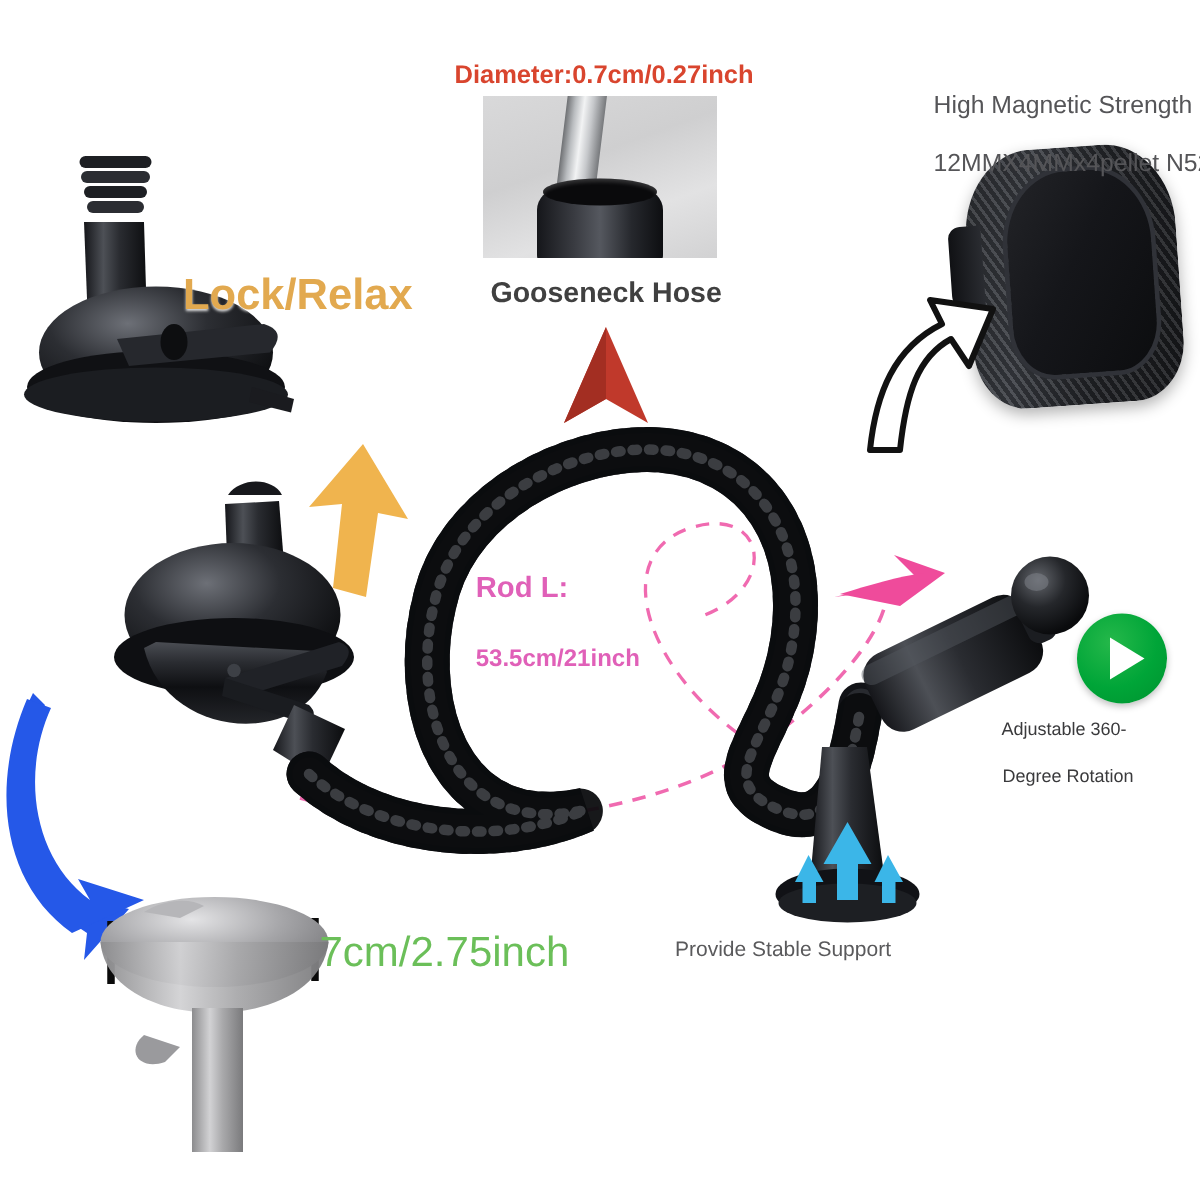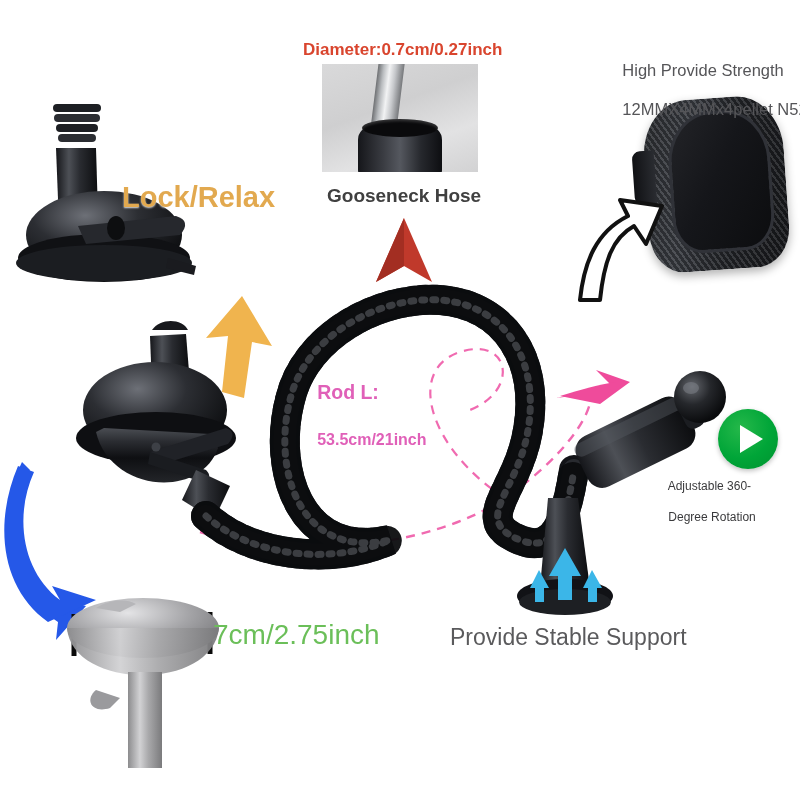--- a/index.html
+++ b/index.html
@@ -20,21 +20,21 @@
                 font-weight: normal; text-align: left; }
   #lbl-lock { left: 122px; top: 180px; font-size: 29px; color: #e2a94f; font-weight: bold;
               text-shadow: 0 1px 2px rgba(255,255,255,.85); }
   #lbl-gooseneck { left: 327px; top: 185px; font-size: 19px; color: #404040; }
   #lbl-rod { left: 361px; top: 358px; font-size: 19.5px; color: #e060b8; 
              transform: translateX(-50%); }
   #lbl-rod .l2 { font-size: 16px; }
   #lbl-rotation { left: 655px; top: 463px; font-size: 12px; color: #3a3a3c; font-weight: normal;
                   line-height: 1.32; }
   #lbl-cm7 { left: 213px; top: 618px; font-size: 28px; color: #6bbf59; font-weight: normal; }
-  #lbl-support { left: 450px; top: 624px; font-size: 23px; color: #5a5a5c; font-weight: normal; }
+  #lbl-support { left: 450px; top: 624px; font-size: 14px; color: #5a5a5c; font-weight: normal; }
 
   
   #inset-hose {
     position: absolute; left: 322px; top: 64px; width: 156px; height: 108px;
     background: linear-gradient(160deg,#d9d9da 0%,#cfcfd0 40%,#e2e2e3 70%,#d2d2d3 100%);
     overflow: hidden;
   }
   #inset-hose .rod {
     position: absolute; left: 52px; top: -6px; width: 26px; height: 86px;
     background: linear-gradient(90deg,#6e7073 0%,#b9bcbf 22%,#f2f3f4 45%,#c6c8cb 68%,#76787b 100%);
@@ -272,21 +272,21 @@
     </g>
   </svg>
 
   <div id="play-badge">
     <div class="tri"></div>
   </div>
 
   <div class="lbl" id="lbl-diameter">Diameter:0.7cm/0.27inch</div>
 
   <div class="lbl" id="lbl-magnet">
-    <span>High Provide Strength</span><br>
+    <span>High Magnetic Strength</span><br>
     <span>12MMX4MMx4pellet N52</span>
   </div>
 
   <div class="lbl" id="lbl-lock">Lock/Relax</div>
 
   <div class="lbl" id="lbl-gooseneck">Gooseneck Hose</div>
 
   <div class="lbl" id="lbl-rod">
     <span>Rod L:</span><br>
     <span class="l2">53.5cm/21inch</span>

